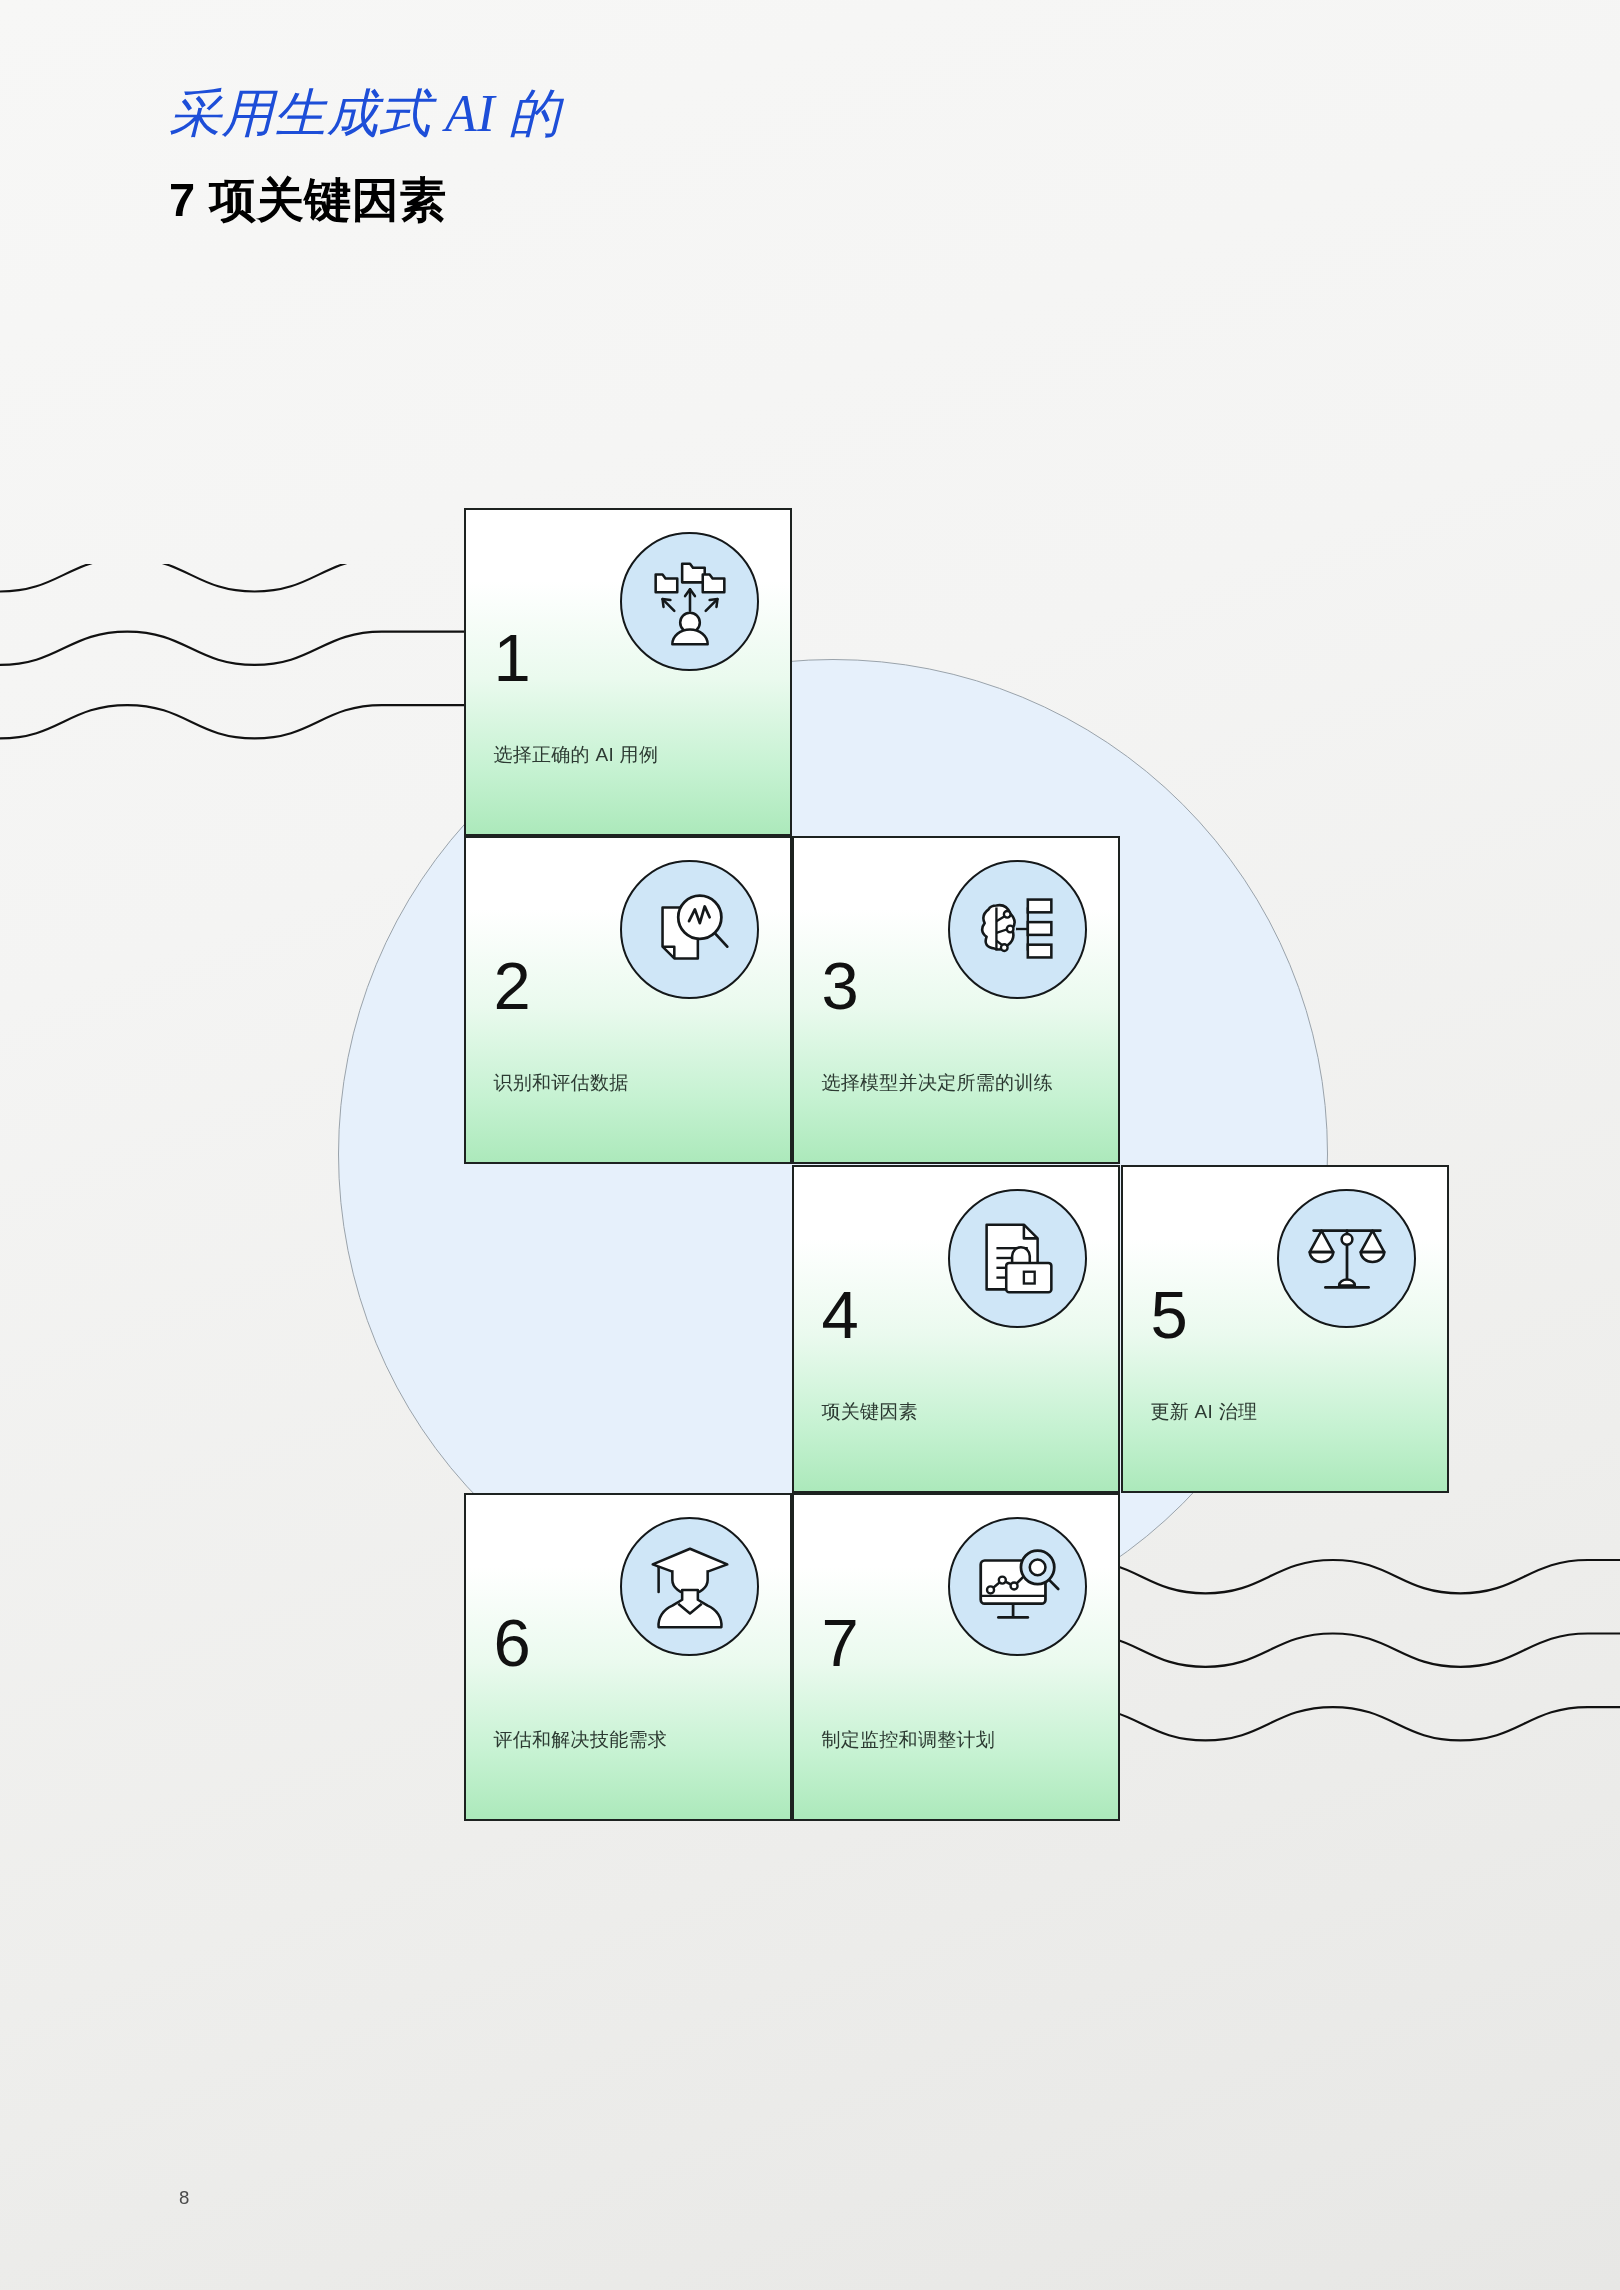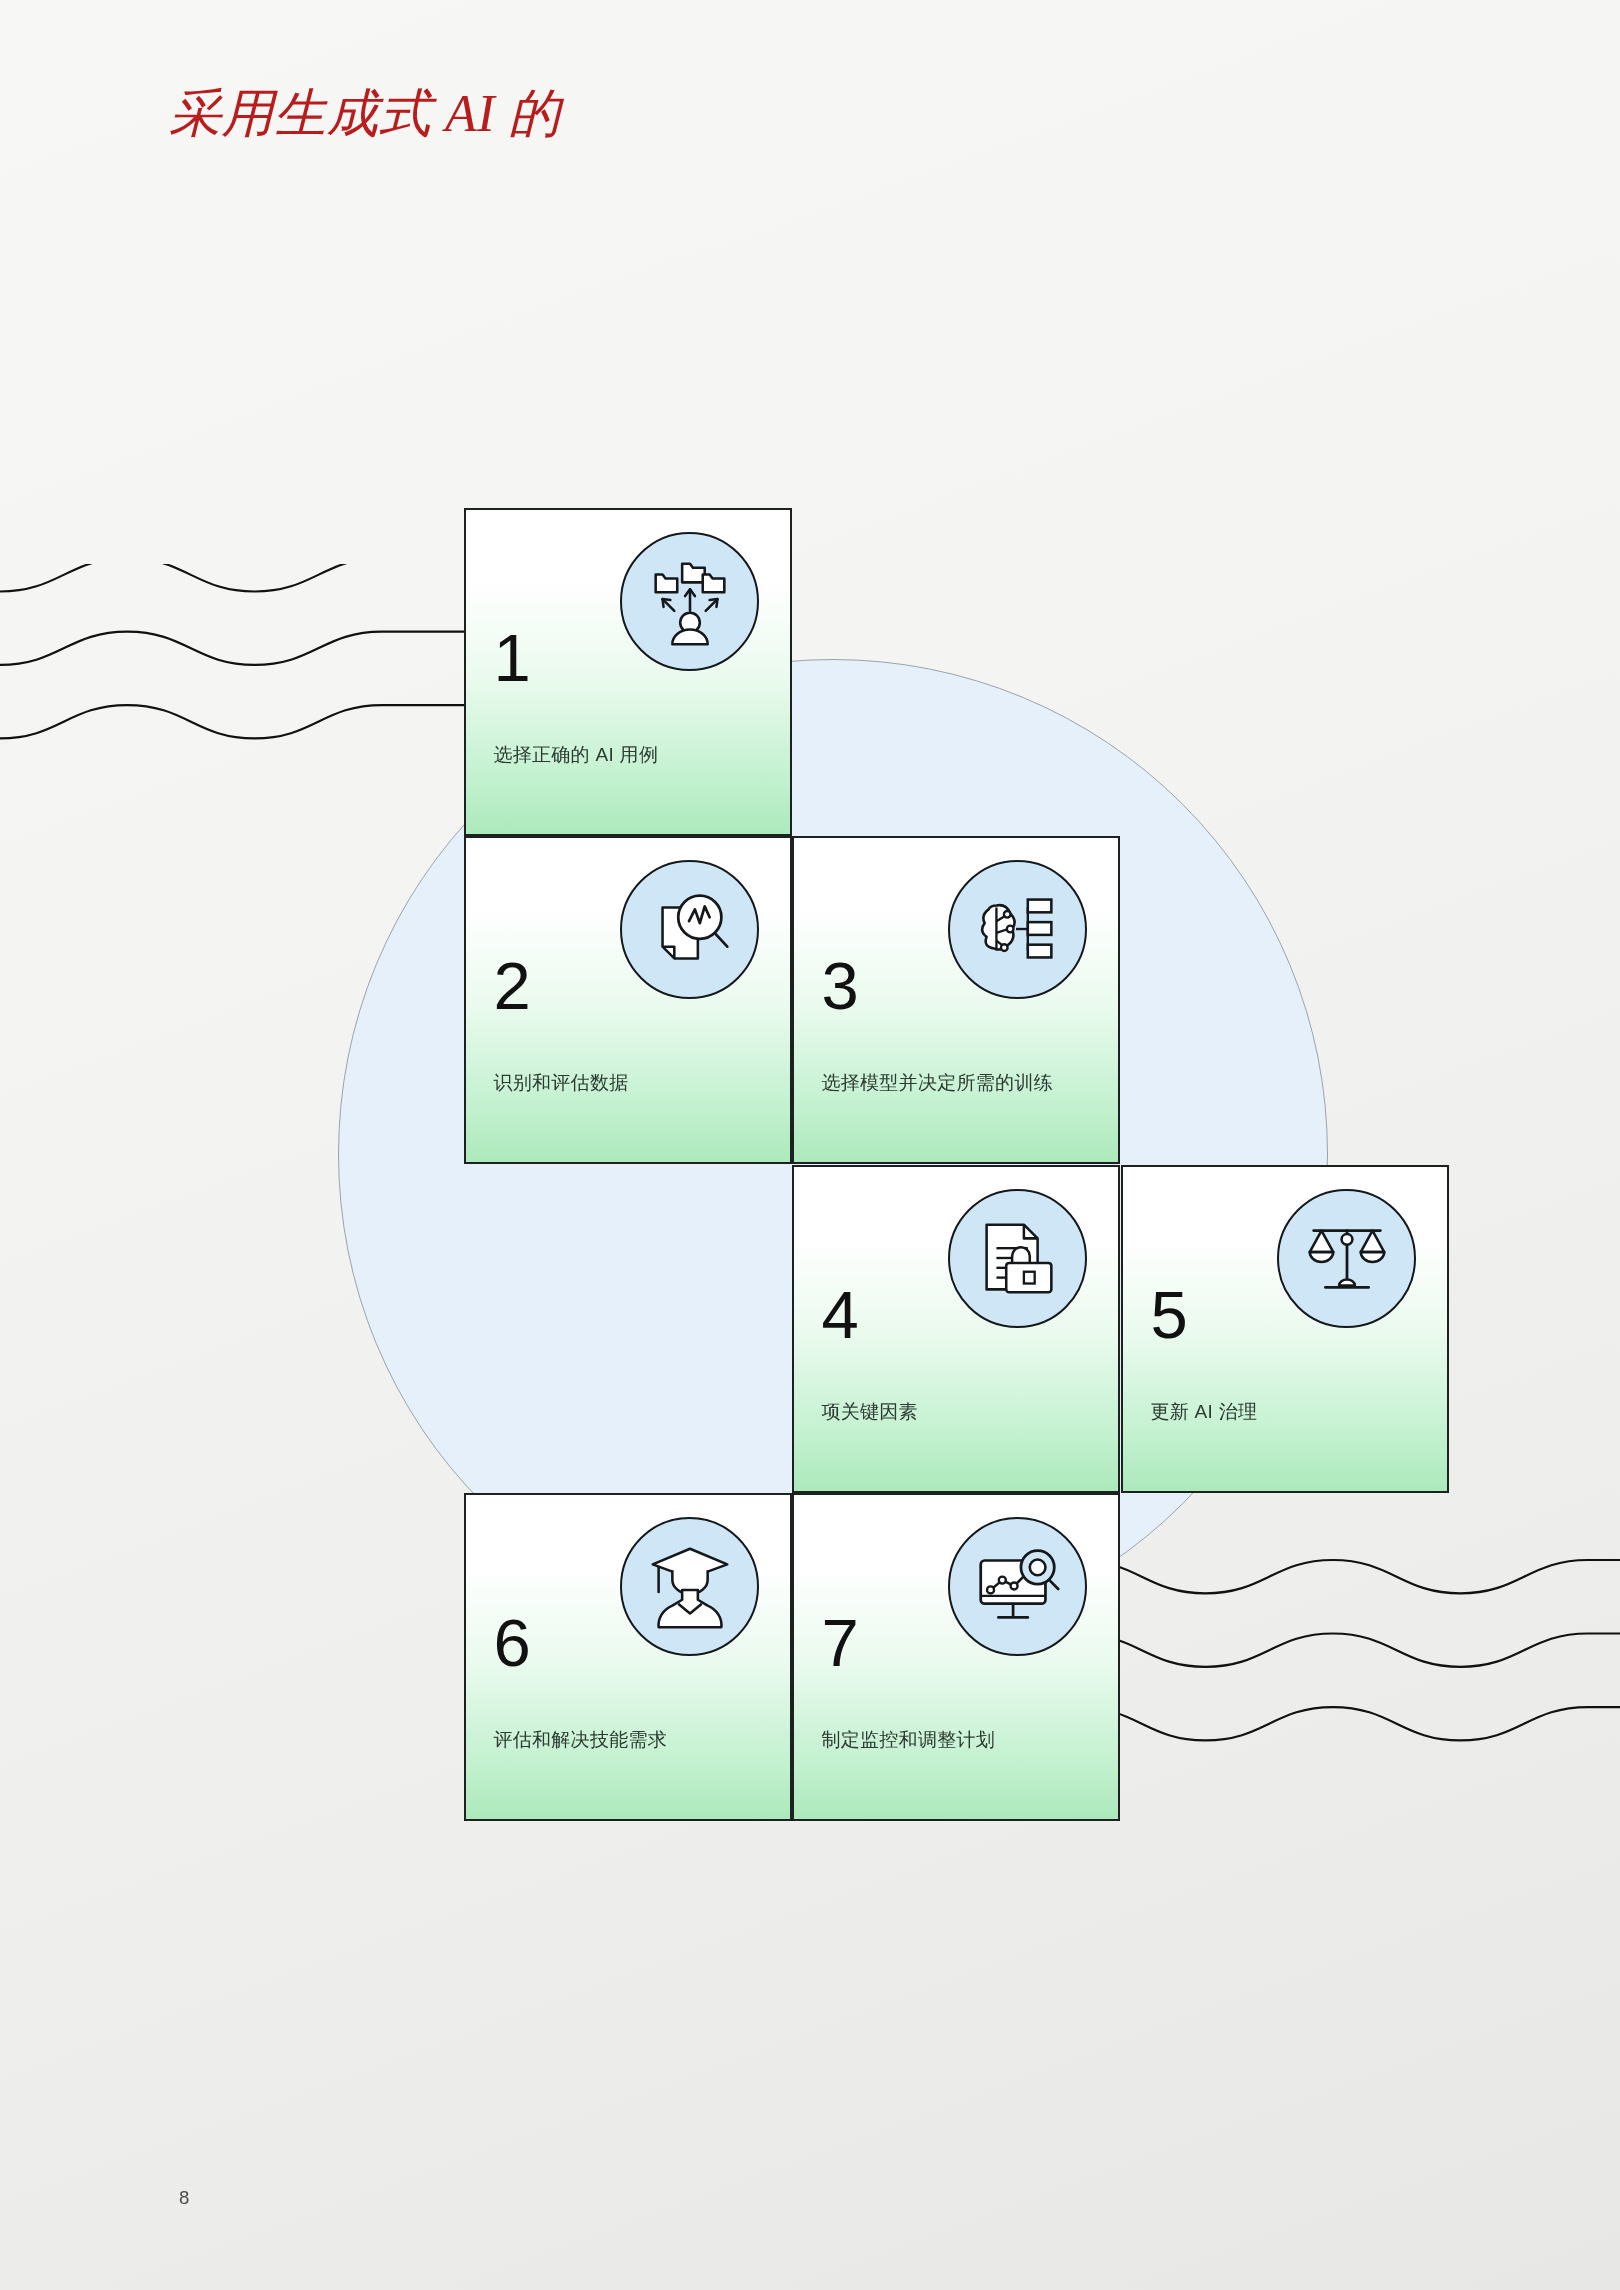--- a/index.html
+++ b/index.html
@@ -23,21 +23,21 @@
     border-radius:50%;
     background:#e6f0fb;
     border:1px solid #9aa3ab;
     box-sizing:border-box;
   }
 
   
   .title-block{position:absolute;left:169px;top:82px;width:882px;}
   .title-line1{
     font-style:italic;font-weight:400;
-    font-size:52px;line-height:1.22;color:#b91c1c;
+    font-size:52px;line-height:1.22;color:#1d4ed8;
     letter-spacing:0.5px;
     font-family:"Liberation Serif","DejaVu Serif",serif;
   }
   .title-line2{
     font-weight:700;font-size:47px;line-height:1.3;color:#000;
     margin-top:23.5px;letter-spacing:0.5px;
   }
 
   
   .grid{position:absolute;left:464px;top:508px;width:985px;height:1313px;}
@@ -95,20 +95,21 @@
   </svg>
 
   <svg class="deco-waves waves-right" viewBox="0 0 560 215">
     <path d="M0,6 C60,6 70,40 130,40 C190,40 200,6 260,6 C320,6 330,40 390,40 C450,40 460,6 520,6 L560,6" fill="none" stroke="#111" stroke-width="2.2"></path>
     <path d="M0,81 C60,81 70,115 130,115 C190,115 200,81 260,81 C320,81 330,115 390,115 C450,115 460,81 520,81 L560,81" fill="none" stroke="#111" stroke-width="2.2"></path>
     <path d="M0,156 C60,156 70,190 130,190 C190,190 200,156 260,156 C320,156 330,190 390,190 C450,190 460,156 520,156 L560,156" fill="none" stroke="#111" stroke-width="2.2"></path>
   </svg>
 
   <div class="title-block">
     <div class="title-line1">采用生成式 AI 的</div>
+    <div class="title-line2">7 项关键因素</div>
   </div>
 
   <div class="grid">
 
     <div class="card c1">
       <div class="icon-badge">
         <svg width="102" height="102" viewBox="0 0 104 104">
           <g fill="#fff" stroke="#14181a" stroke-width="2.6" stroke-linejoin="round">
             <path d="M44 14 h8 l3 4 h12 v15 H44 z"></path>
             <path d="M17 25 h7 l3 4 h12 v14 H17 z"></path>

